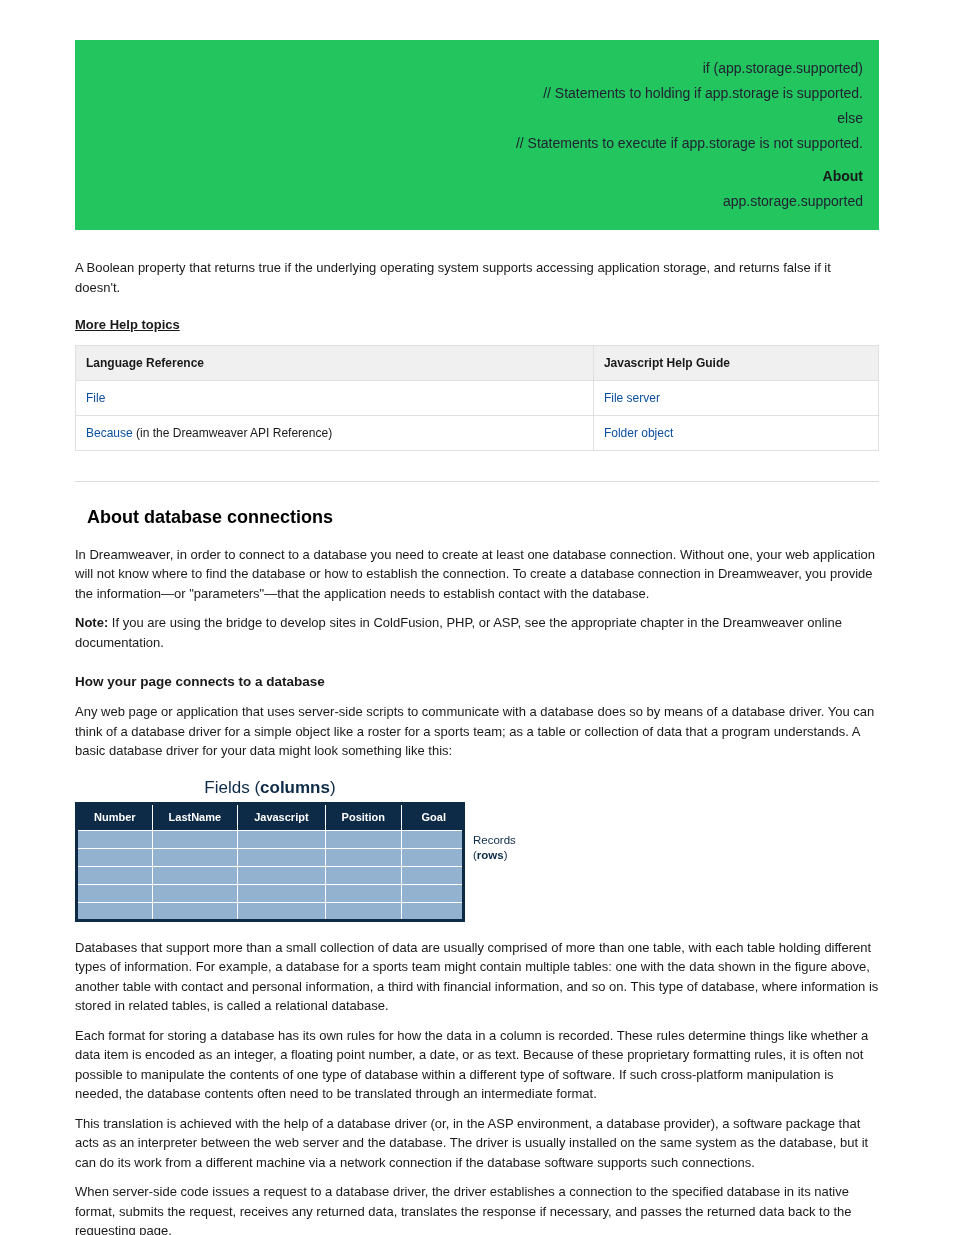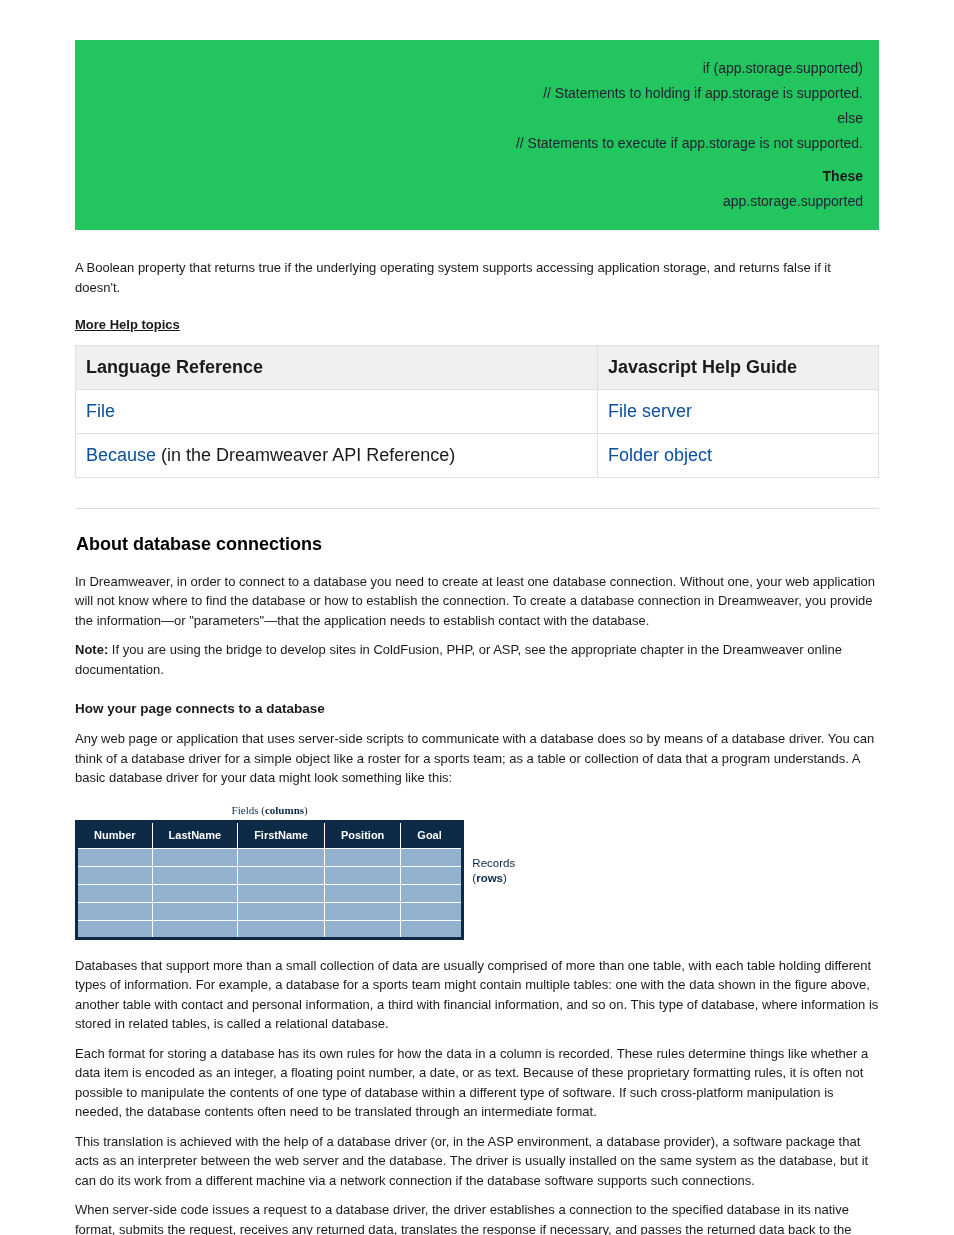--- a/index.html
+++ b/index.html
@@ -23,77 +23,76 @@
   .grey-box p { margin: 4px 0; }
   .inline-code { color: #223; }
   .section-para { margin: 10px 0; }
   .more-help { font-weight: bold; margin-top: 18px; margin-bottom: 10px; text-decoration: underline; }
   .link { color: #0b4fa0; text-decoration: none; }
 
   table.ref-table {
     border-collapse: collapse;
     width: 100%;
     margin: 8px 0 28px 0;
-    font-size: 18px;
+    font-size: 12px;
   }
   table.ref-table th, table.ref-table td {
     border: 1px solid #e0e0e0;
     padding: 8px 10px;
     text-align: left;
     vertical-align: top;
   }
   table.ref-table th {
     background: #f0f0f0;
     font-weight: bold;
   }
 
   hr.sep {
     border: none;
     border-top: 1px solid #ddd;
     margin: 30px 0 22px 0;
   }
   h2.topic {
     font-size: 18px;
     font-weight: bold;
-    margin: 0 0 14px 1px;
+    margin: 0 0 14px 12px;
     color: #000;
   }
   .subhead {
     font-weight: bold;
     margin: 20px 0 8px 0;
     font-size: 13.5px;
   }
 
   
   .db-figure {
     margin: 14px 0 16px 0;
     display: flex;
     align-items: center;
   }
   .db-figure .table-wrap { position: relative; }
   .db-figure .caption-top {
     text-align: center;
-    font-size: 11px;
+    font-size: 17px;
     color: #0d2a47;
     margin-bottom: 2px;
-    font-family: Liberation Serif, serif;
   }
   .db-figure .caption-top .bold { font-weight: bold; }
   .db-table {
     border-collapse: collapse;
     border: 3px solid #0d2a47;
   }
   .db-table th {
     background: #0d2a47;
     color: #fff;
     font-size: 11px;
     font-weight: bold;
     padding: 4px 16px;
     border: 1px solid #fff;
-    text-align: left;
+    text-align: right;
   }
   .db-table td {
     background: #93b2cf;
     border: 1px solid #fff;
     height: 18px;
     width: 62px;
   }
   .side-label {
     font-size: 11.5px;
     color: #0d2a47;
@@ -103,21 +102,21 @@
   .side-label .bold { font-weight: bold; }
 </style>
 </head>
 <body>
 
 <div class="grey-box">
   <p class="inline-code">if (app.storage.supported)</p>
   <p class="inline-code" style="padding-left:30px">// Statements to holding if app.storage is supported.</p>
   <p class="inline-code">else</p>
   <p class="inline-code" style="padding-left:30px">// Statements to execute if app.storage is not supported.</p>
-  <p style="margin-top:12px;font-weight:bold">These</p>
+  <p style="margin-top:12px;font-weight:bold">About</p>
   <p class="inline-code">app.storage.supported</p>
 </div>
 
 <p class="section-para">A Boolean property that returns true if the underlying operating system supports accessing application storage, and returns false if it doesn't.</p>
 
 <p class="more-help">More Help topics</p>
 
 <table class="ref-table">
   <thead>
     <tr>
@@ -155,21 +154,21 @@
 <div class="db-figure">
   <div class="table-wrap">
     <div class="caption-top">
       <span>Fields (</span><span class="bold">columns</span><span>)</span>
     </div>
     <table class="db-table">
       <thead>
         <tr>
           <th>Number</th>
           <th>LastName</th>
-          <th>FirstName</th>
+          <th>Javascript</th>
           <th>Position</th>
           <th>Goal</th>
         </tr>
       </thead>
       <tbody>
         <tr>
             <td></td>
             <td></td>
             <td></td>
             <td></td>

